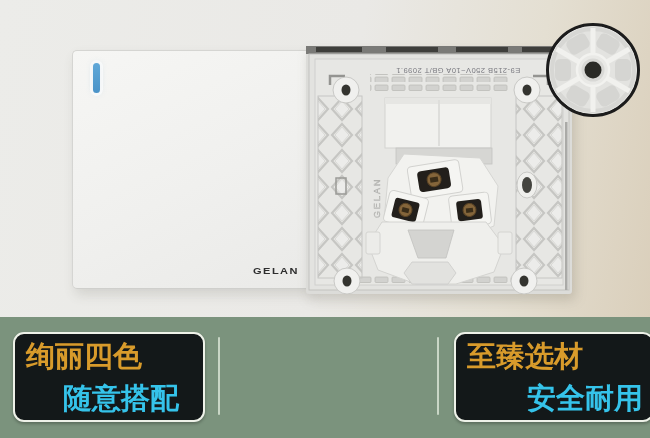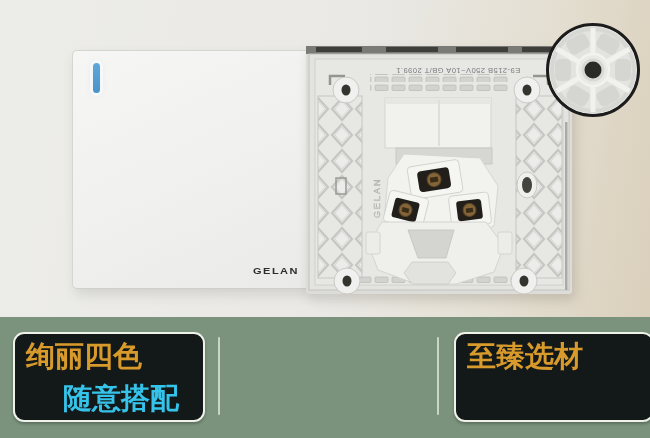--- a/index.html
+++ b/index.html
@@ -196,15 +196,16 @@
       <div class="f-sub">随意搭配</div>
     </div>
 
     <div class="divider d1"></div>
 
 
     <div class="divider d2"></div>
 
     <div class="feature-card card3">
       <div class="f-title">至臻选材</div>
+      <div class="f-sub">安全耐用</div>
     </div>
   </div>
 </div>
 
 </body></html>

